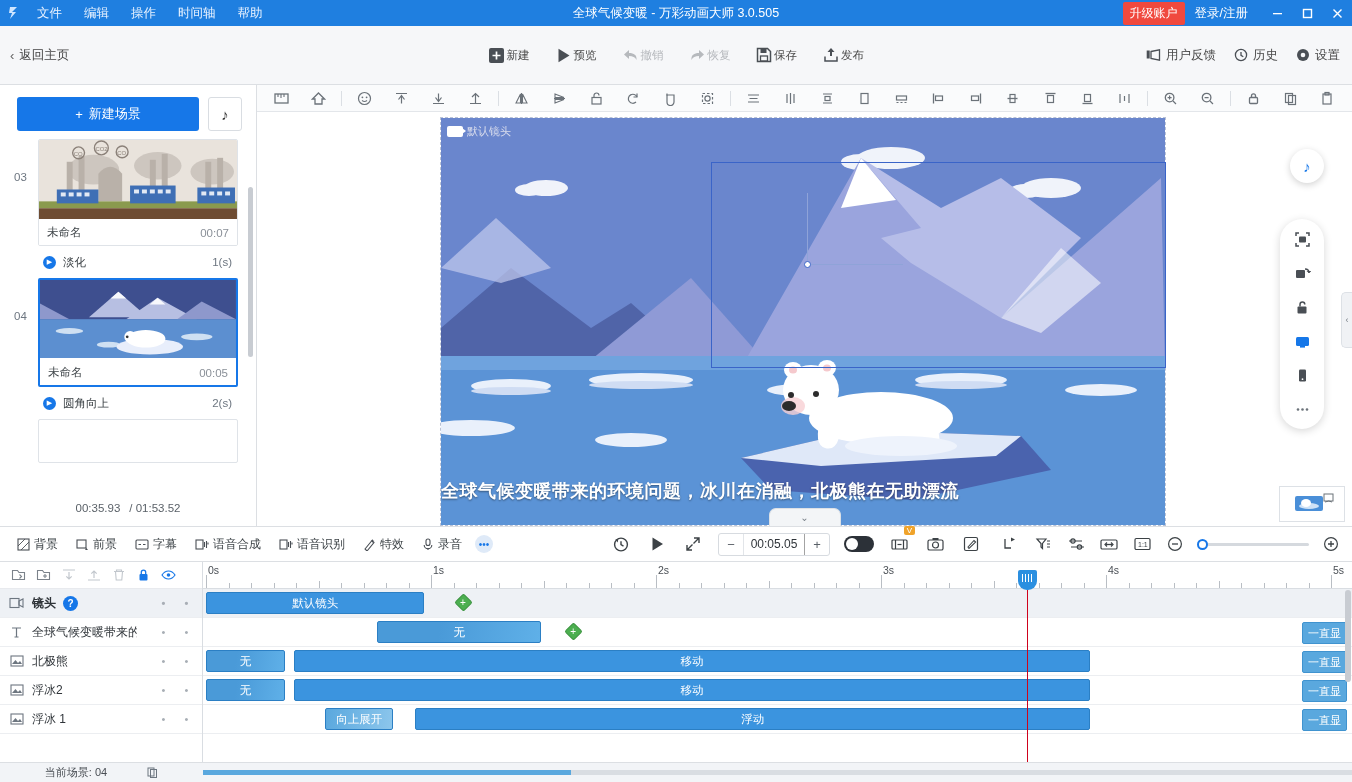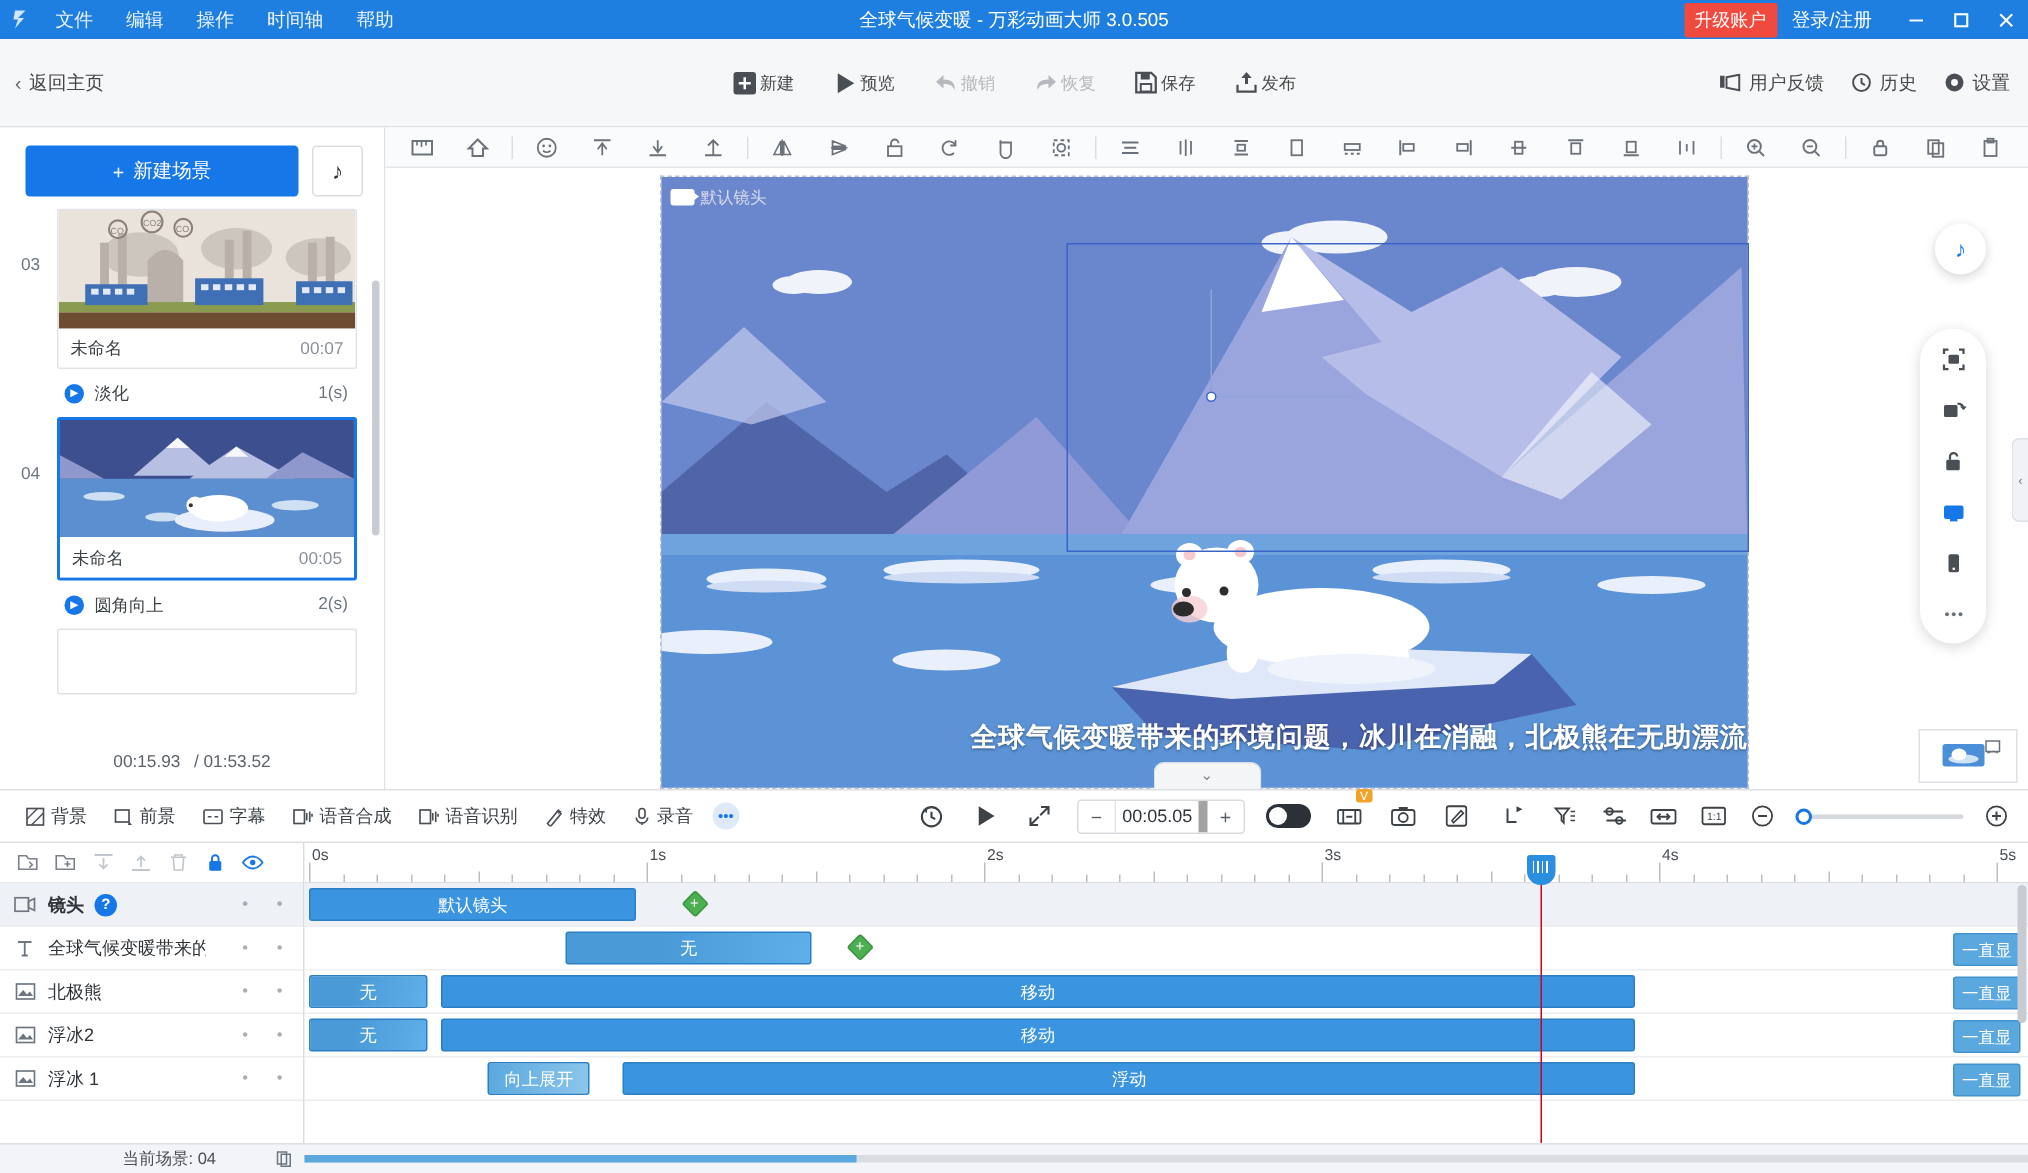--- a/index.html
+++ b/index.html
@@ -123,21 +123,21 @@
   .cam-chip { width:16px; height:11px; background:#fff; border-radius:2px; position:relative;}
   .cam-chip:after{content:"";position:absolute;right:-3px;top:2px;border-left:4px solid #fff;border-top:3px solid transparent;border-bottom:3px solid transparent;}
   .selbox {
     position:absolute; left:270px; top:44px; width:455px; height:206px;
     border:1px solid #3a64c8; pointer-events:none;
   }
   .selbox .anchor{ position:absolute; left:92px; top:98px; width:7px;height:7px;border:1px solid #3a64c8;background:#fff;border-radius:50%;}
   .selbox .vline{position:absolute; left:95px; top:30px; width:1px; height:68px; background:#8fa3d8;}
   .selbox .hline{position:absolute; left:95px; top:101px; width:96px; height:1px; background:#8fa3d8;}
   .subtitle {
-    position:absolute; left:0; right:0; bottom:22px; text-align:right; color:#fff;
+    position:absolute; left:0; right:0; bottom:22px; text-align:left; color:#fff;
     font-size:18px; letter-spacing:.5px; text-shadow:0 1px 2px rgba(0,0,0,.45); font-weight:bold;
   }
   .collapse-tab {
     position:absolute; left:50%; transform:translateX(-50%); bottom:0; width:72px; height:18px;
     background:#f3f5f7; border:1px solid #dde1e6; border-bottom:none; border-radius:7px 7px 0 0;
     display:flex; align-items:center; justify-content:center; color:#7a8189; font-size:10px;
   }
   .floatpanel {
     position:absolute; right:28px; top:107px; width:44px; padding:8px 0;
     background:#fff; border-radius:22px; box-shadow:0 2px 9px rgba(0,0,0,.16);
@@ -166,21 +166,21 @@
   }
   .pb-left { display:flex; align-items:center; gap:0; padding-left:8px; }
   .pbitem { display:flex; align-items:center; gap:4px; padding:0 9px; height:28px; font-size:12px; color:#3c4246;}
   .pb-more { width:18px;height:18px;border-radius:50%;background:#dfeaf8;display:flex;align-items:center;justify-content:center;color:#1677e8;font-size:10px;margin-left:4px;}
   .pb-center { position:absolute; left:610px; display:flex; align-items:center; gap:14px; }
   .pb-ic { width:22px;height:22px;display:flex;align-items:center;justify-content:center;color:#3c4246;}
   .timebox {
     display:flex; align-items:center; border:1px solid #d7dbe0; border-radius:3px; height:23px; overflow:hidden;
   }
   .timebox .tb-b { width:24px; text-align:center; color:#5a6168; font-size:13px; line-height:21px;}
-  .timebox .tb-v { width:62px; text-align:center; font-size:12px; color:#2f3439; border-left:1px solid #e2e5e9;border-right:6px solid #a3a3a3; line-height:21px;}
+  .timebox .tb-v { width:62px; text-align:center; font-size:12px; color:#2f3439; border-left:1px solid #e2e5e9;border-right:1px solid #a3a3a3; line-height:21px;}
   .toggle { width:30px; height:16px; background:#2c3138; border-radius:8px; position:relative; }
   .toggle:before{content:"";position:absolute;left:2px;top:2px;width:12px;height:12px;border-radius:50%;background:#fff;}
   .vip-badge{position:absolute; top:-7px; right:-5px; background:#f0a32a; color:#fff; font-size:8px; padding:0 3px; border-radius:2px;}
   .pb-right { margin-left:auto; display:flex; align-items:center; gap:11px; padding-right:10px;}
   .zoomslider { width:112px; height:3px; background:#d5d9de; border-radius:2px; position:relative;}
   .zoomslider .knob{position:absolute; left:0; top:-4px; width:11px;height:11px;border-radius:50%;background:#fff;border:2px solid #1677e8;}
 
   
   .timeline { height:200px; background:#fff; display:flex; flex:0 0 200px; min-height:0; position:relative;}
   .tl-left { width:203px; flex:0 0 203px; border-right:1px solid #d9dde2; display:flex; flex-direction:column;}
@@ -233,21 +233,21 @@
     content:""; position:absolute; left:4px; top:4px; width:11px;height:8px;
     background:repeating-linear-gradient(90deg,#fff 0 1px,transparent 1px 3px);
   }
   .tl-vscroll { position:absolute; right:1px; top:28px; width:6px; height:92px; background:#c8ccd2; border-radius:3px;}
 
   
   .statusbar {
     height:20px; background:#f2f4f7; border-top:1px solid #dcdfe3; display:flex; align-items:center;
     font-size:11px; color:#4a4f55; flex:0 0 20px;
   }
-  .sb-left { width:203px; display:flex; align-items:center; justify-content:flex-end; padding:0 8px;gap:40px;}
+  .sb-left { width:203px; display:flex; align-items:center; justify-content:center; padding:0 8px;gap:40px;}
   .sb-bar { flex:1; height:5px; background:#d9dde2; }
   .sb-bar i { display:block; height:100%; width:32%; background:#5aa8de; }
 
   
   .art { position:absolute; inset:0; }
   svg { display:block; }
 </style>
 </head>
 <body>
 
@@ -500,21 +500,21 @@
             <span class="tdur">2(s)</span>
           </div>
         </div>
 
         <div class="empty-card"></div>
       </div>
 
       <div class="sp-scroll"></div>
 
       <div class="sp-foot">
-        <span>00:15.93</span>
+        <span>00:35.93</span>
         <span>/ 01:53.52</span>
       </div>
     </div>
 
     <div class="canvaswrap">
 
       <div class="canvas-toolbar">
         <div class="ctb">
             <svg width="15" height="15" viewBox="0 0 15 15">
               <rect x="1" y="3" width="13" height="9" fill="none" stroke="#6b7279" stroke-width="1.3"></rect>

